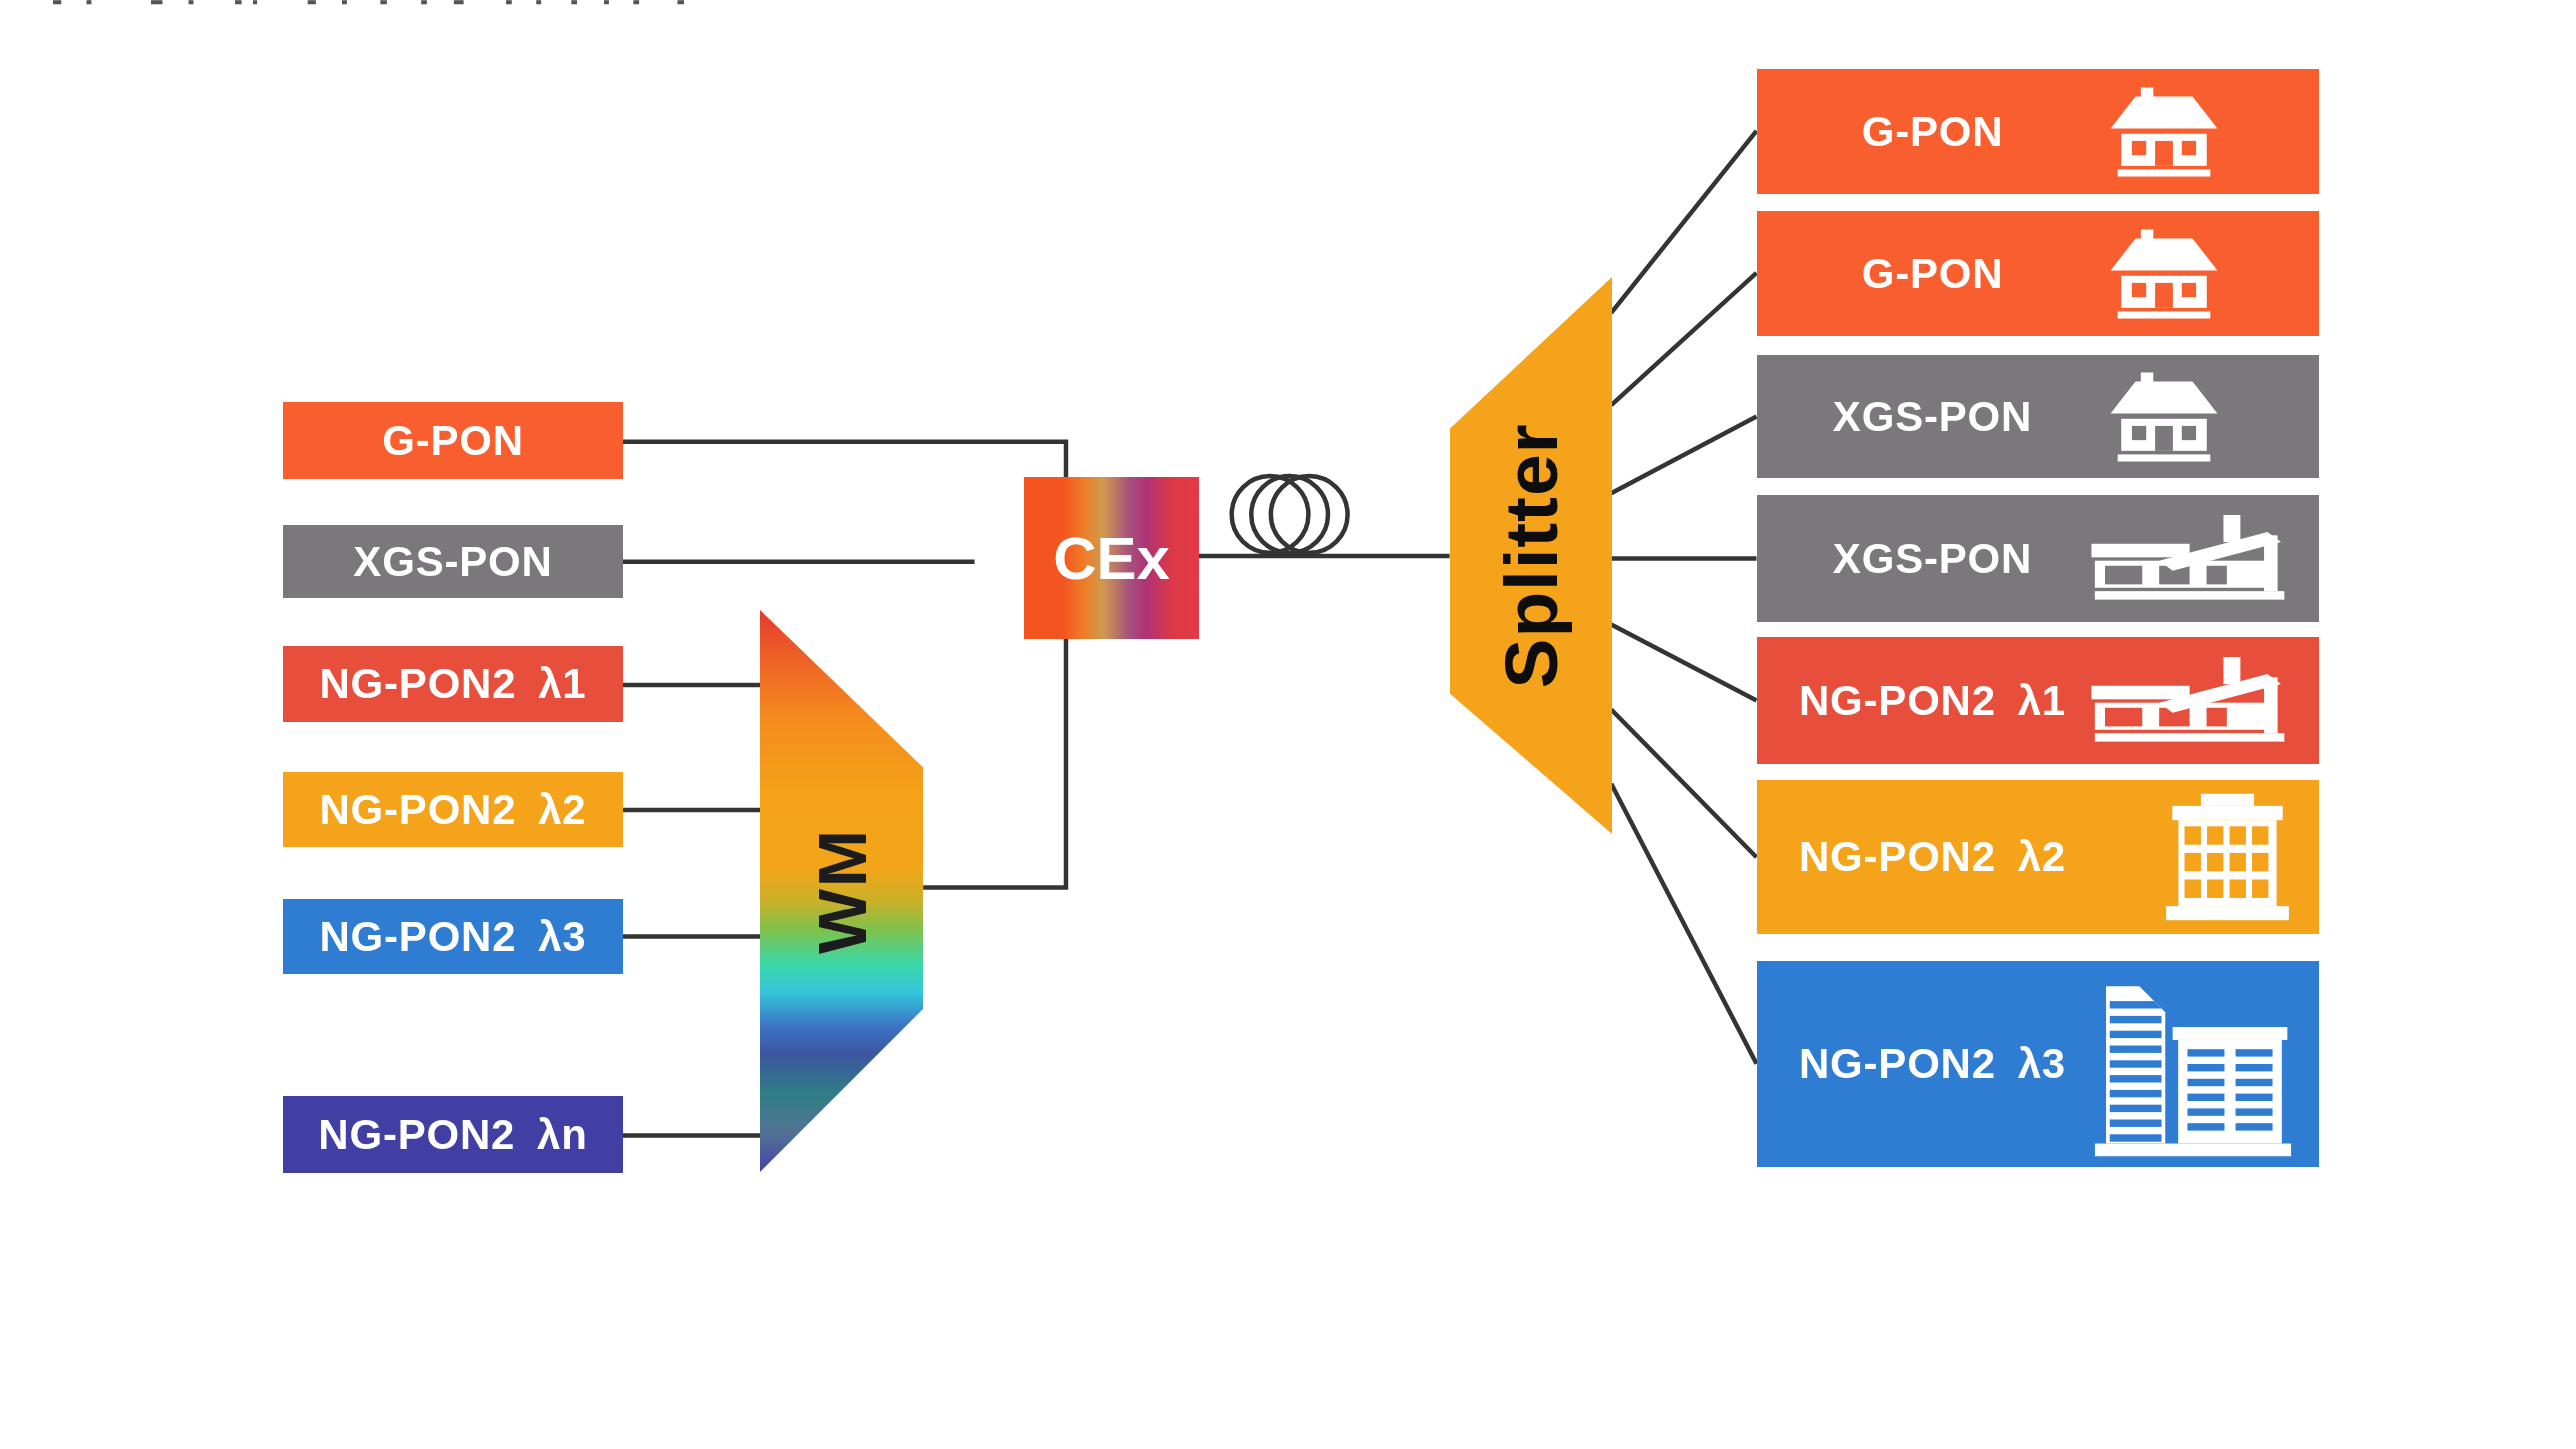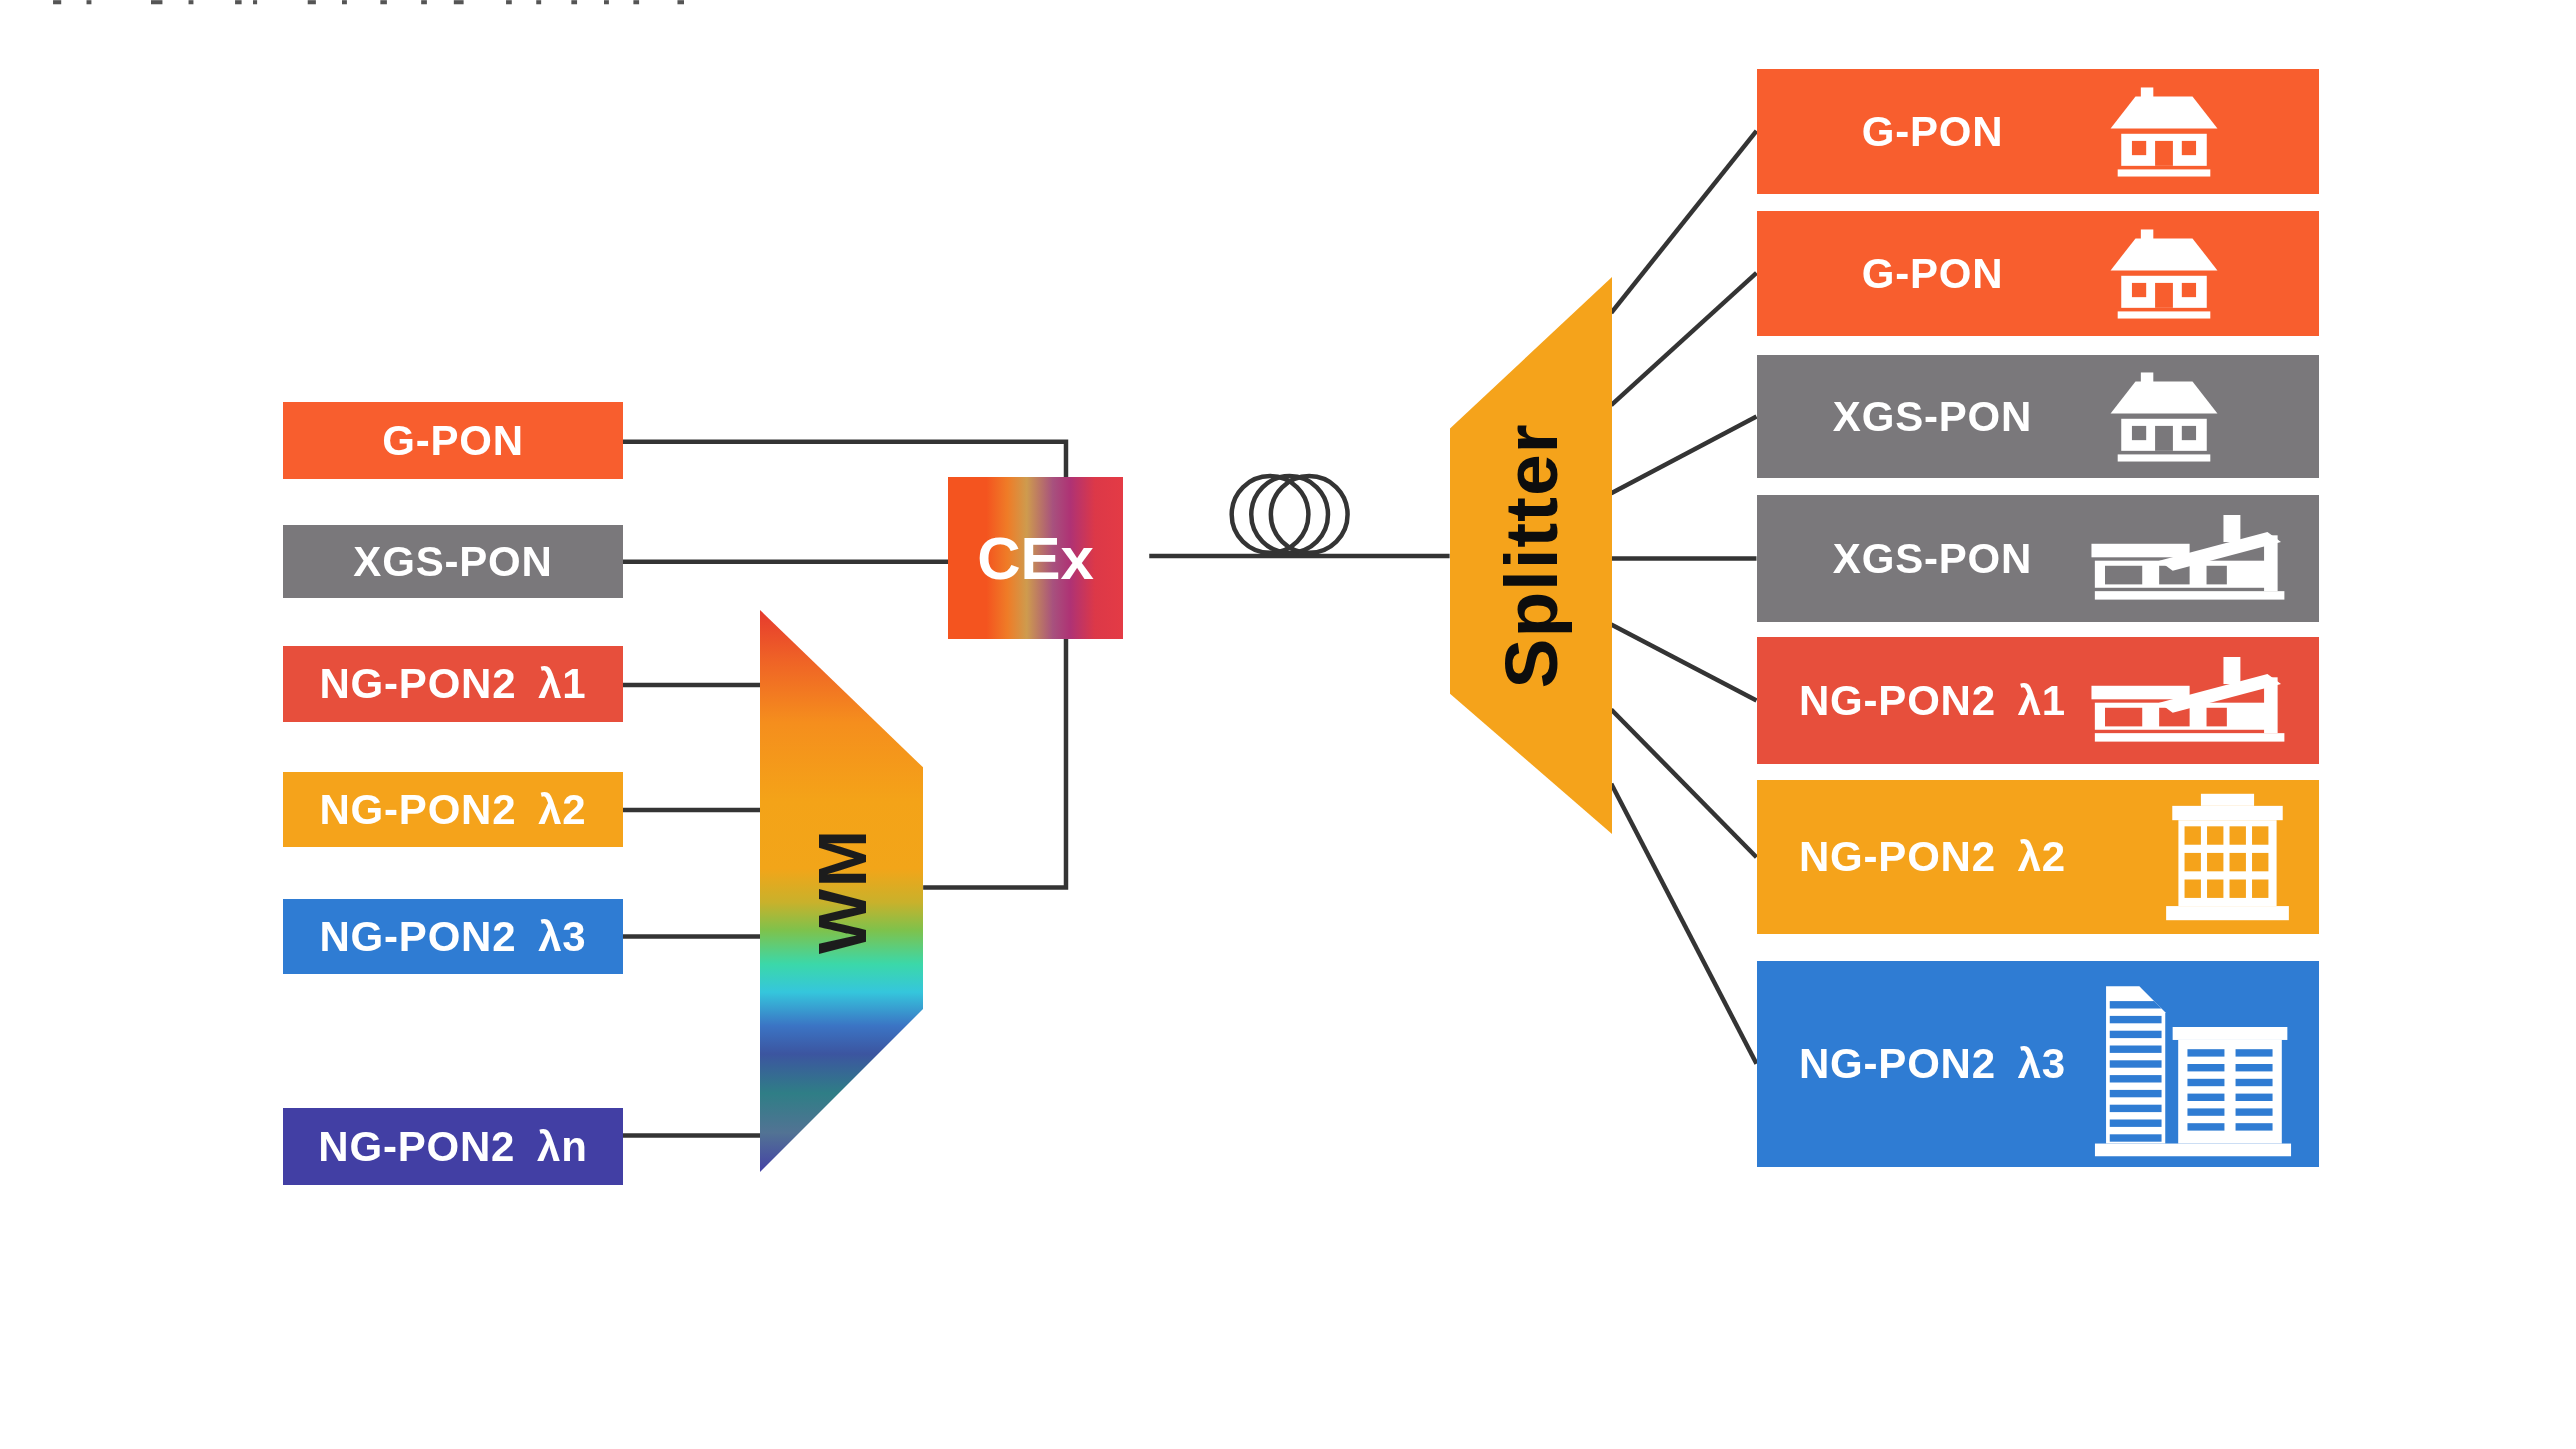--- a/index.html
+++ b/index.html
@@ -40,21 +40,21 @@
   }
   .vlabel{
     position:absolute;left:50%;top:50%;
     transform:translate(-50%,-50%) rotate(-90deg);
     white-space:nowrap;color:#1c1c1c;
   }
   #wm-shape .vlabel{font-size:69px;font-weight:bold;letter-spacing:1.6px;}
   #splitter-shape .vlabel{font-size:75px;font-weight:bold;letter-spacing:0.8px;color:#0d0d0d;}
 
   #cex-box{
-    position:absolute;left:948px;top:477px;width:175px;height:162px;
+    position:absolute;left:1024px;top:477px;width:175px;height:162px;
     display:flex;align-items:center;justify-content:center;
     color:#fff;font-size:60px;font-weight:bold;
   }
 </style>
 </head>
 <body>
 
 <div id="diagram-canvas">
 
   <svg class="underlay" viewBox="0 0 3156 1776">
@@ -116,21 +116,21 @@
   </div>
   <div class="lnode" style="left: 283px; top: 646px; height: 76px; background: rgb(231, 79, 60);">
     <span>NG-PON2 λ1</span>
   </div>
   <div class="lnode" style="left: 283px; top: 772px; height: 75px; background: rgb(245, 163, 27);">
     <span>NG-PON2 λ2</span>
   </div>
   <div class="lnode" style="left: 283px; top: 899px; height: 75px; background: rgb(47, 124, 211);">
     <span>NG-PON2 λ3</span>
   </div>
-  <div class="lnode" style="left: 283px; top: 1096px; height: 77px; background: rgb(66, 63, 164); margin-top: 12px;">
+  <div class="lnode" style="left: 283px; top: 1096px; height: 77px; background: rgb(66, 63, 164);">
     <span>NG-PON2 λn</span>
   </div>
 
   <div id="wm-shape" style="background: linear-gradient(rgb(230, 58, 46) 0%, rgb(239, 99, 38) 9%, rgb(245, 142, 29) 20%, rgb(244, 163, 24) 34%, rgb(242, 165, 25) 46%, rgb(201, 177, 43) 52%, rgb(126, 194, 76) 57%, rgb(59, 216, 169) 63%, rgb(53, 198, 220) 68%, rgb(59, 116, 196) 74%, rgb(60, 85, 160) 79%, rgb(47, 126, 134) 86%, rgb(82, 115, 148) 93%, rgb(69, 66, 166) 100%);">
     <span class="vlabel">WM</span>
   </div>
 
   <div id="cex-box" style="background: linear-gradient(90deg, rgb(244, 84, 31) 0%, rgb(244, 84, 31) 22%, rgb(239, 124, 39) 34%, rgb(206, 155, 78) 45%, rgb(167, 81, 126) 60%, rgb(175, 50, 116) 70%, rgb(220, 56, 72) 84%, rgb(228, 59, 69) 100%);">
     <span>CEx</span>
   </div>

